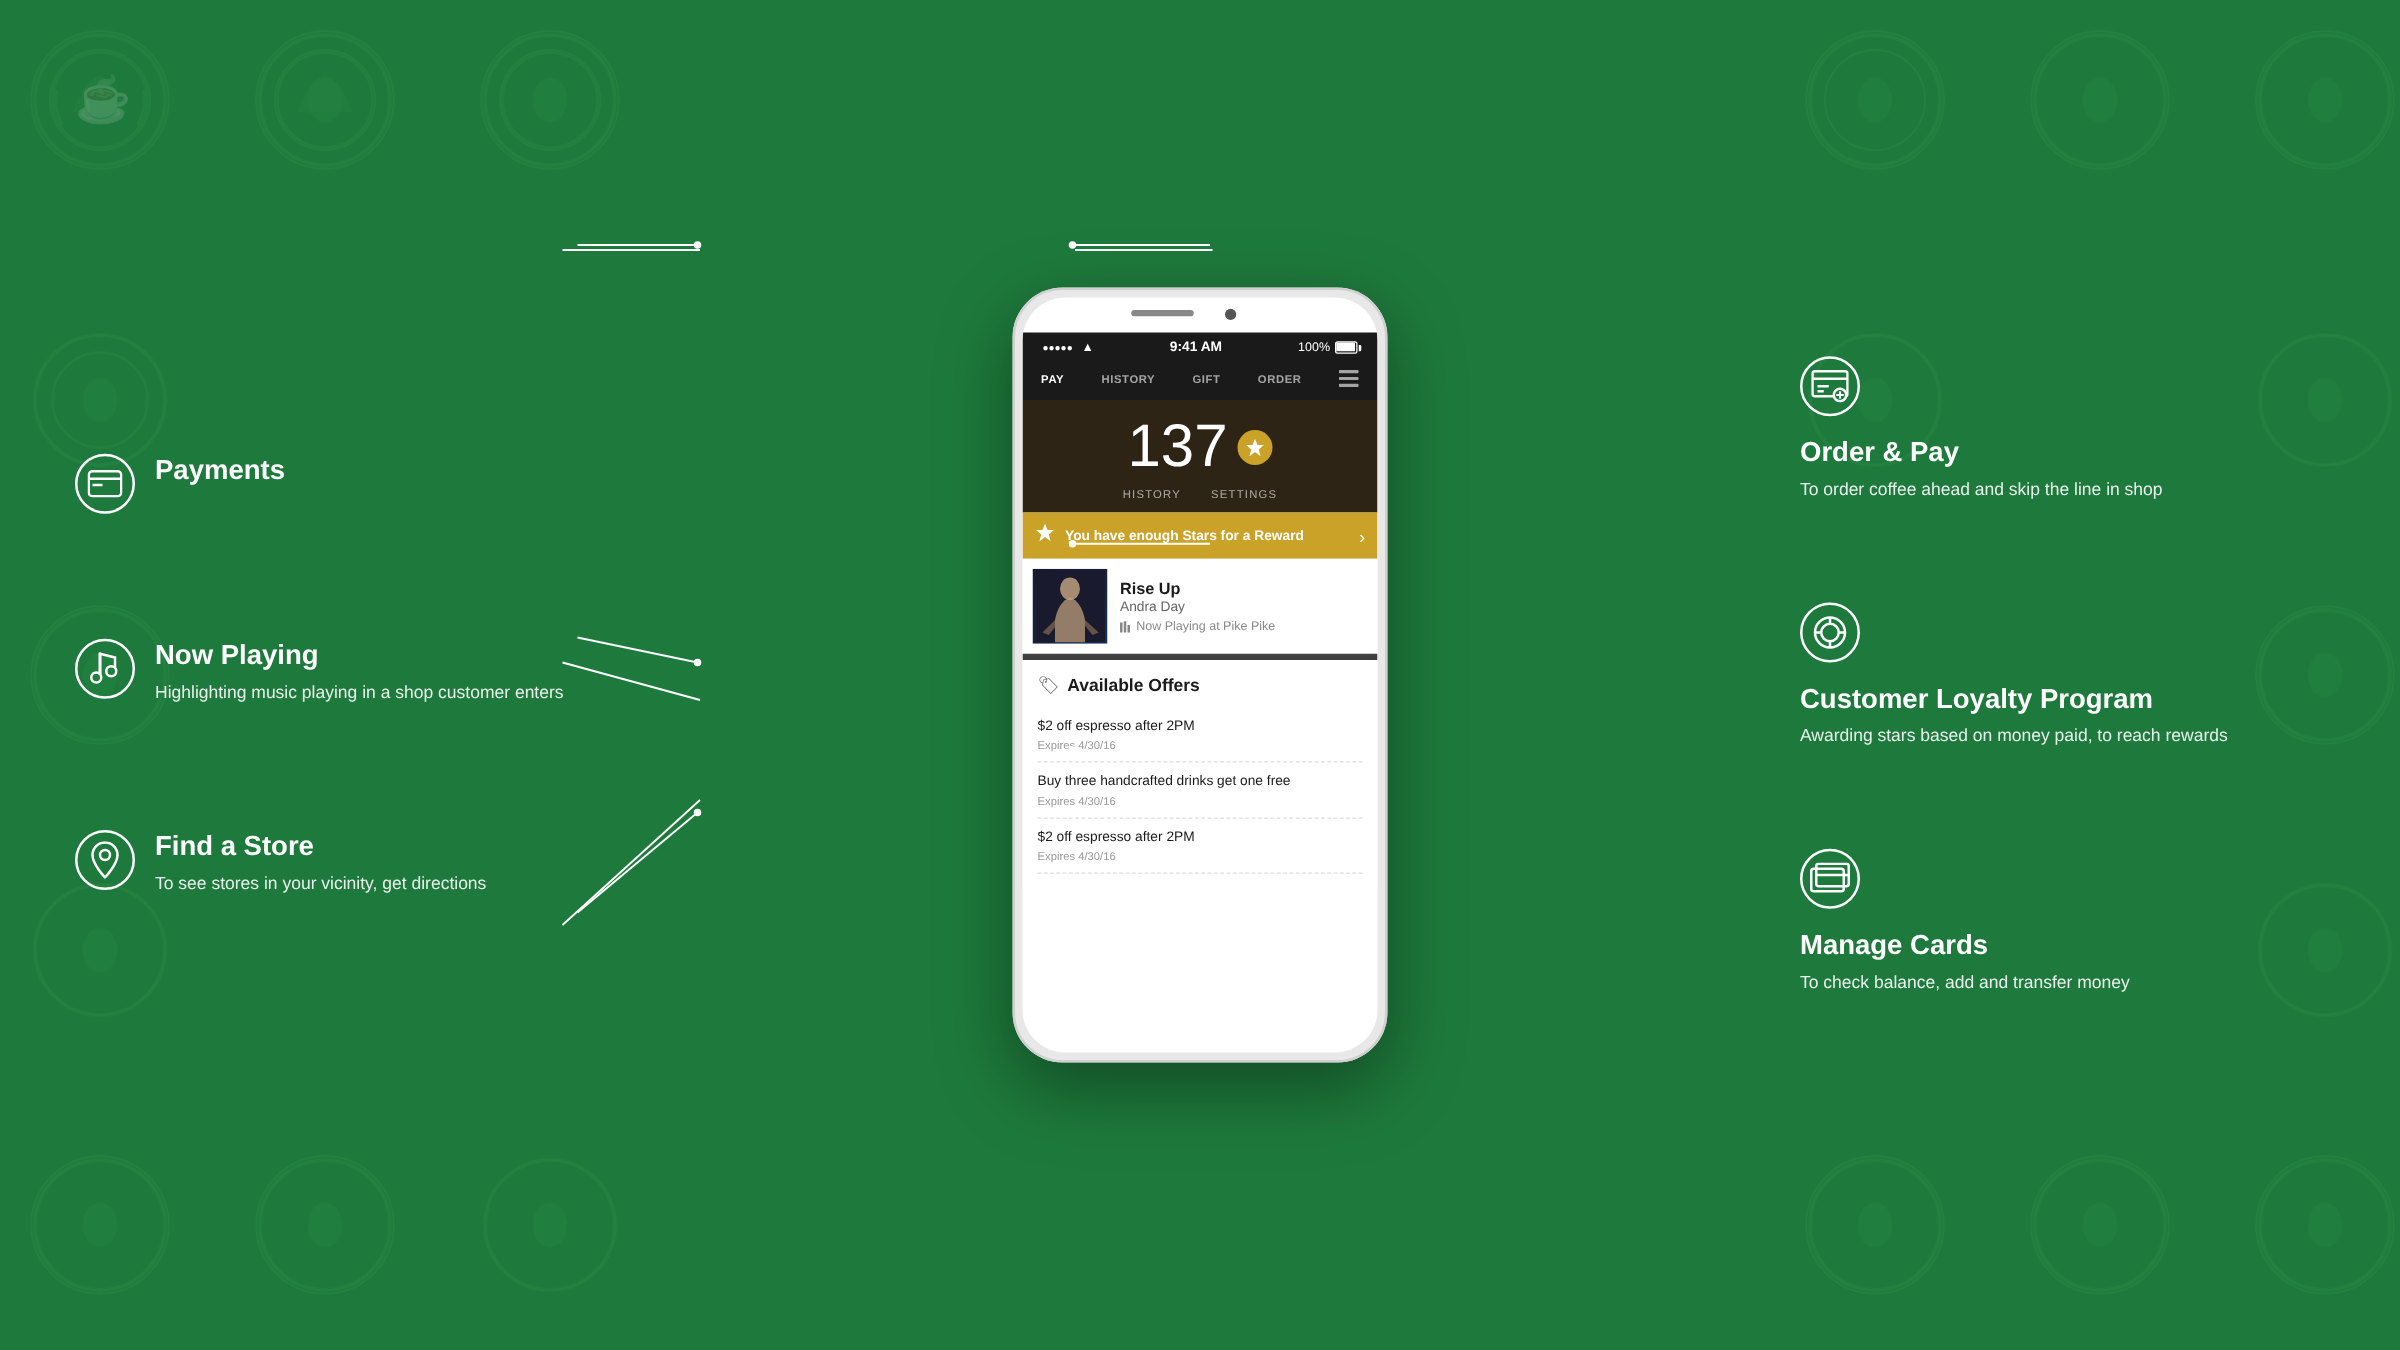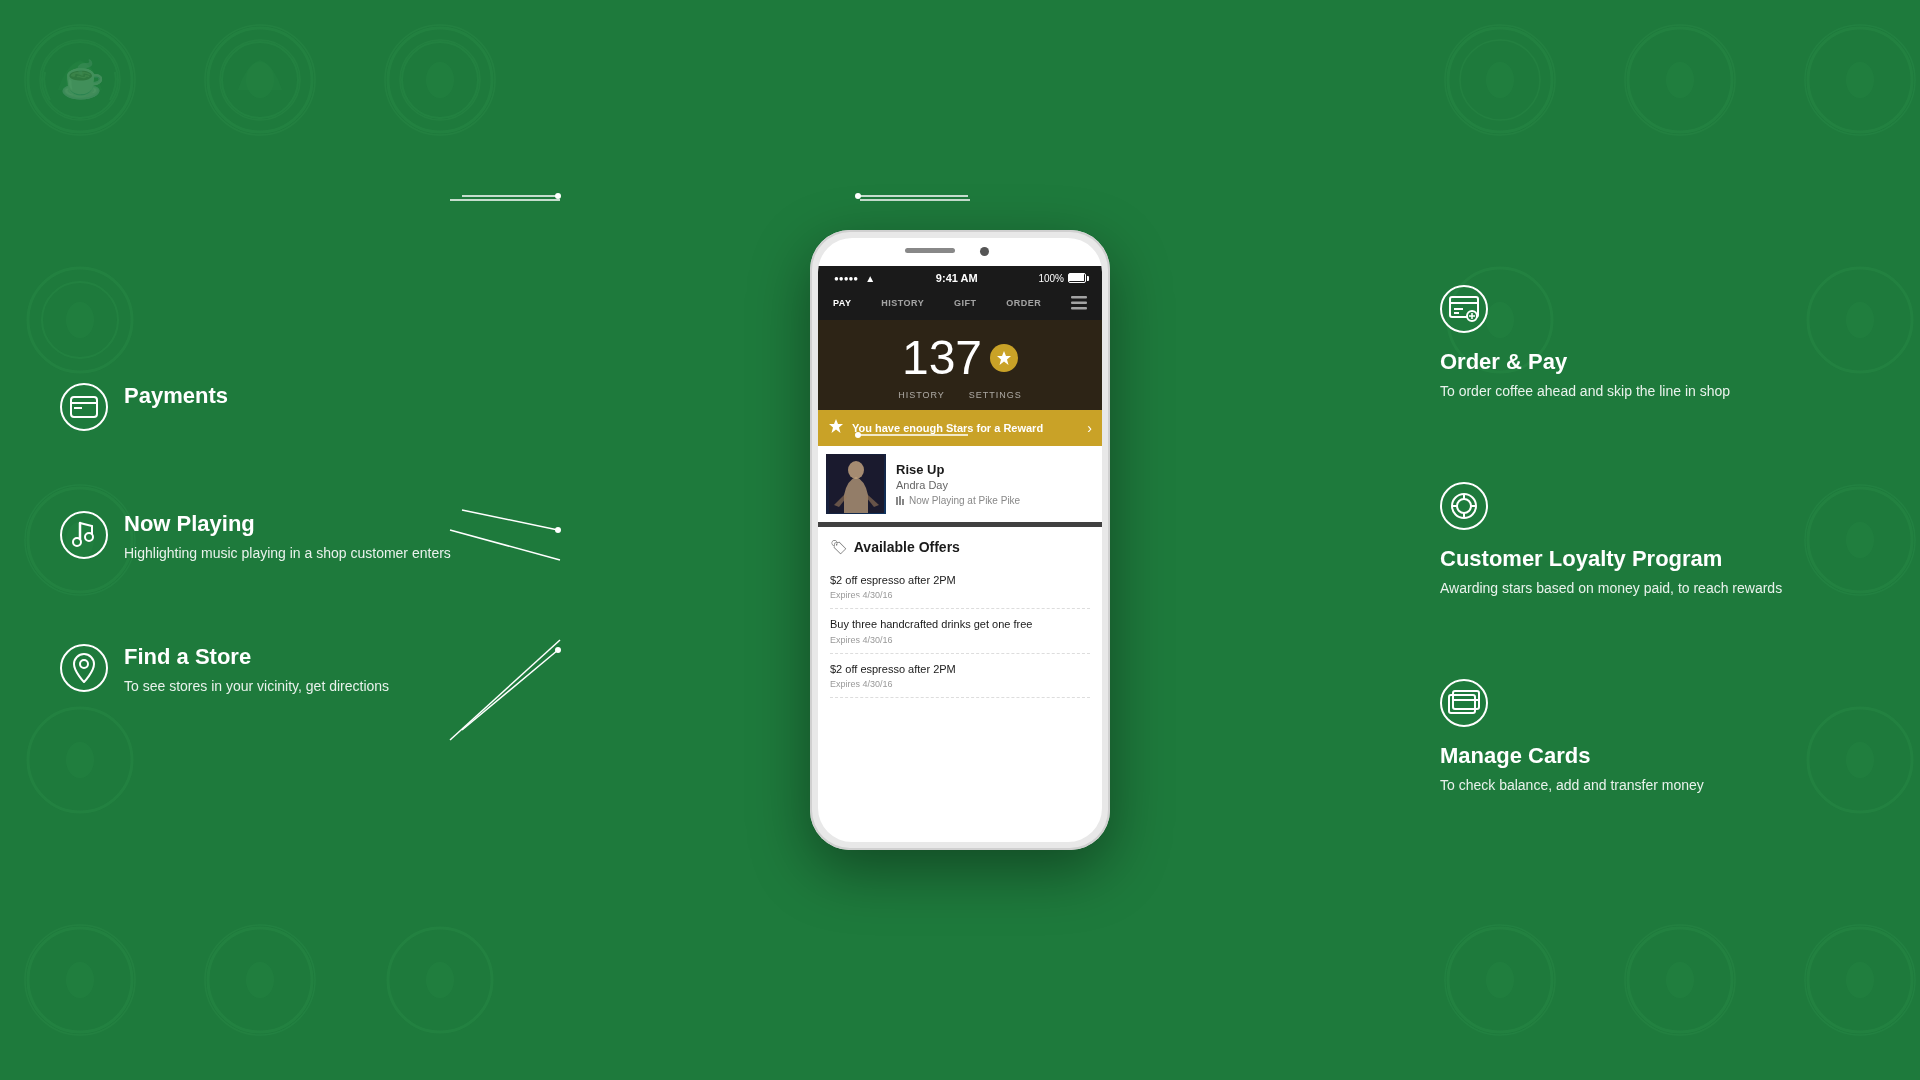--- a/index.html
+++ b/index.html
@@ -24,21 +24,21 @@
     
     .left-column {
       position: absolute;
       left: 60px;
       top: 0;
       bottom: 0;
       width: 420px;
       display: flex;
       flex-direction: column;
       justify-content: center;
-      gap: 80px;
+      gap: 100px;
     }
 
     
     .right-column {
       position: absolute;
       right: 60px;
       top: 0;
       bottom: 0;
       width: 420px;
       display: flex;

